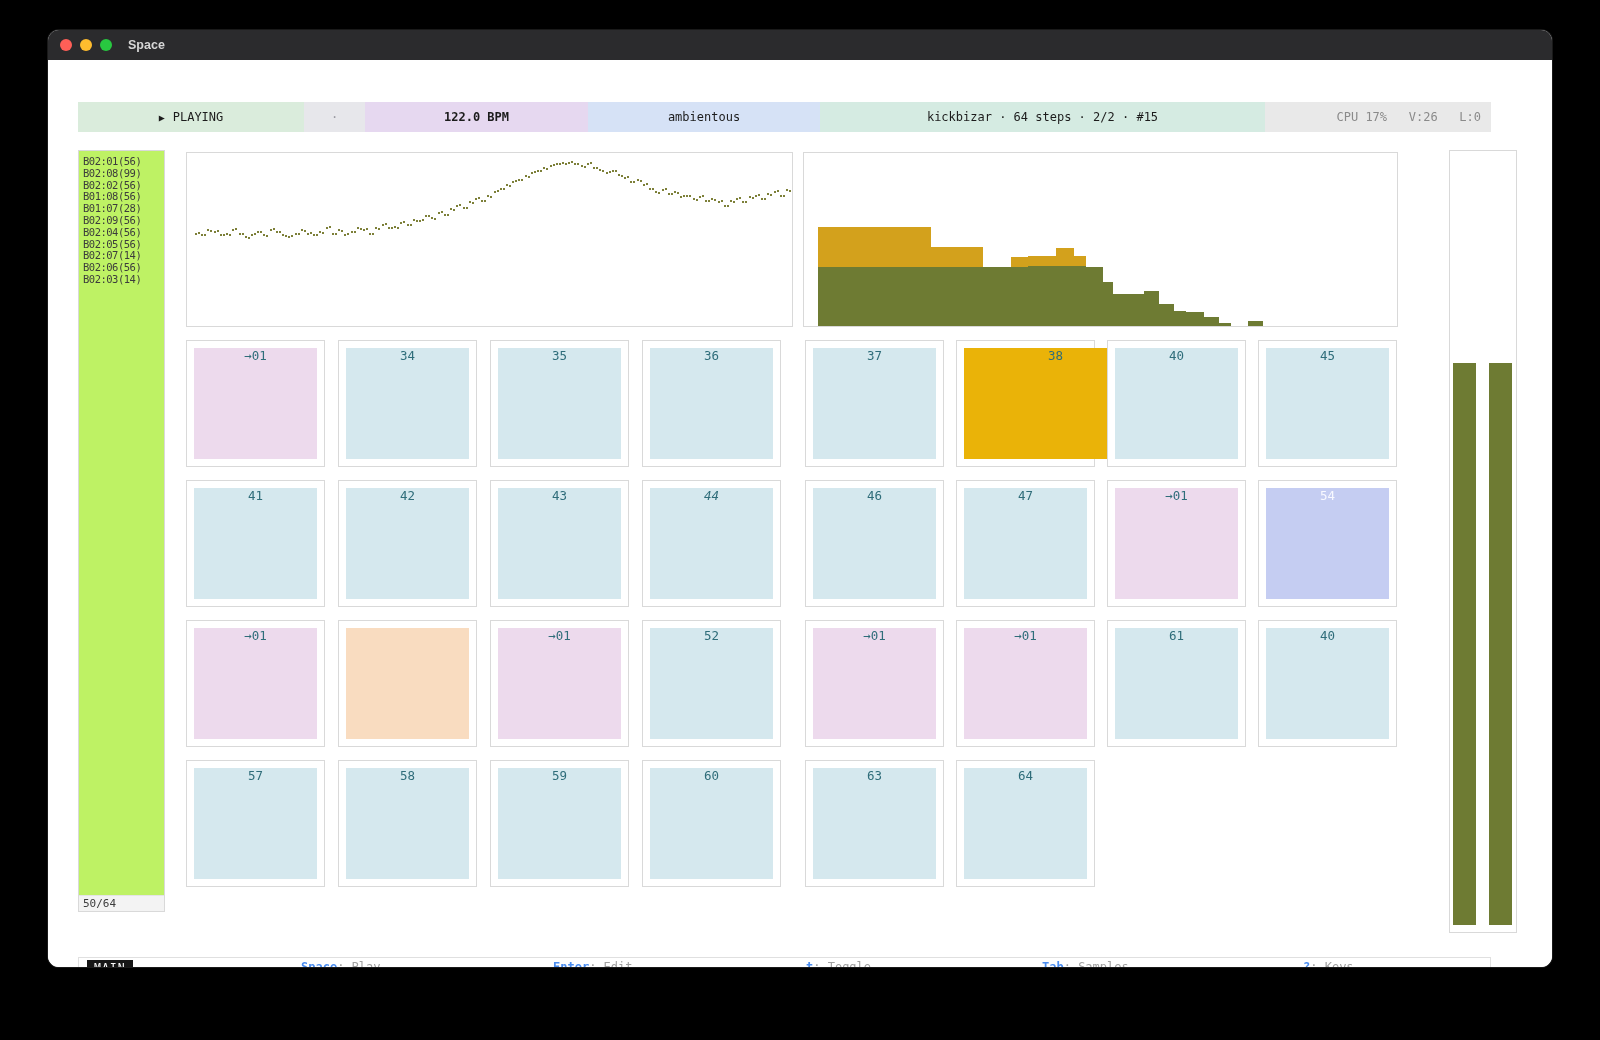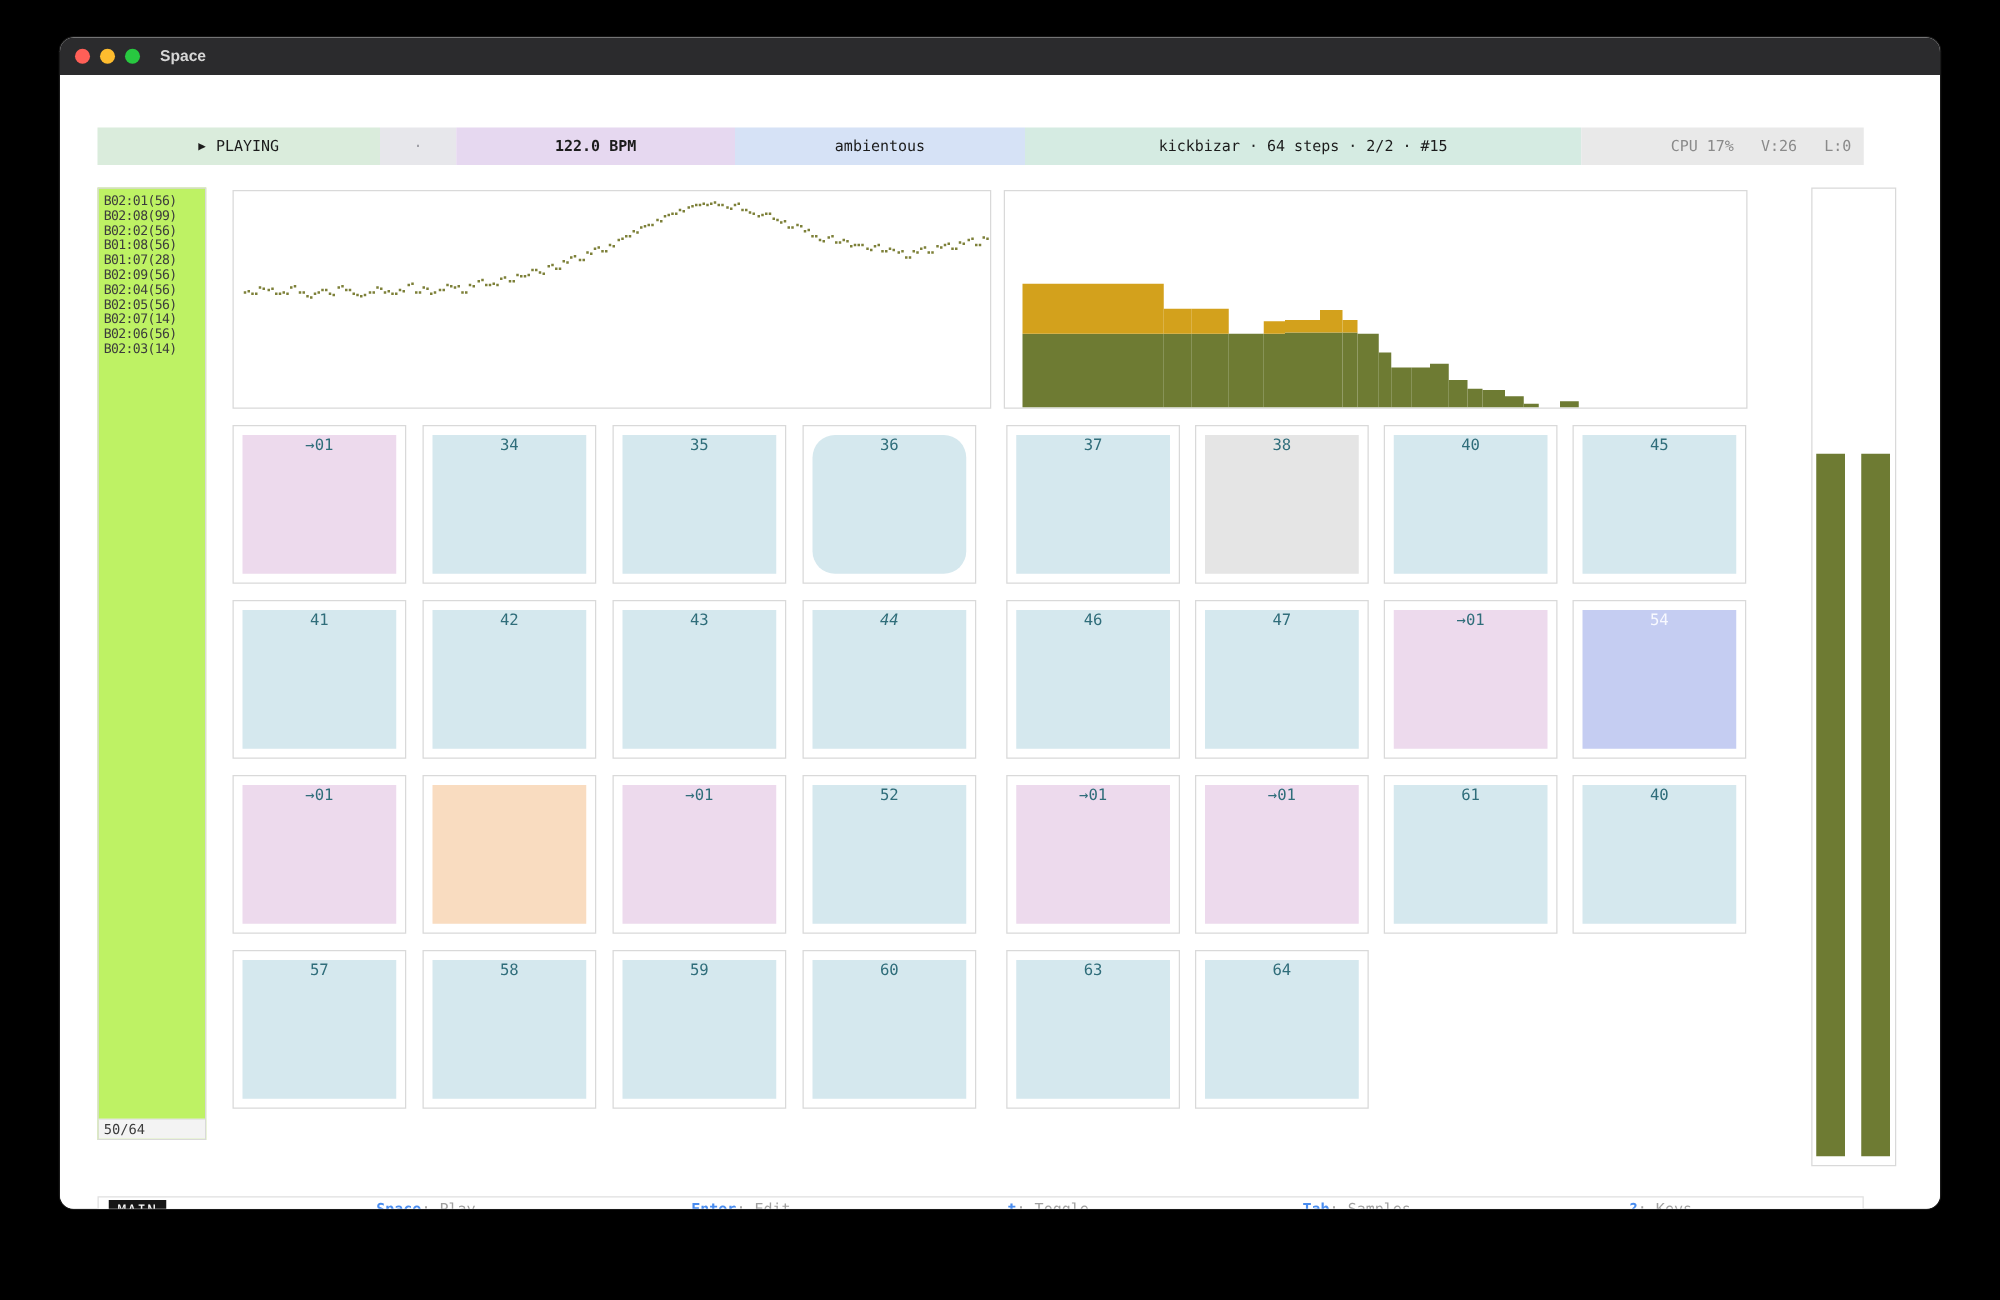--- a/index.html
+++ b/index.html
@@ -338,21 +338,21 @@
             <div class="cellfill" style="background: rgb(213, 232, 238);">
               <span style="color: rgb(47, 109, 122);">34</span>
             </div>
           </div>
           <div class="cell">
             <div class="cellfill" style="background: rgb(213, 232, 238);">
               <span style="color: rgb(47, 109, 122);">35</span>
             </div>
           </div>
           <div class="cell">
-            <div class="cellfill" style="background: rgb(213, 232, 238); border-radius: 18px;">
+            <div class="cellfill" style="background: rgb(213, 232, 238);">
               <span style="color: rgb(47, 109, 122);">36</span>
             </div>
           </div>
           <div class="cell">
             <div class="cellfill" style="background: rgb(213, 232, 238);">
               <span style="color: rgb(47, 109, 122);">41</span>
             </div>
           </div>
           <div class="cell">
             <div class="cellfill" style="background: rgb(213, 232, 238);">
@@ -410,21 +410,21 @@
             </div>
           </div>
         </div>
       <div class="grid right" id="grid-right">
           <div class="cell">
             <div class="cellfill" style="background: rgb(213, 232, 238);">
               <span style="color: rgb(47, 109, 122);">37</span>
             </div>
           </div>
           <div class="cell">
-            <div class="cellfill" style="background: #e5e5e5;">
+            <div class="cellfill" style="background: #eab308; padding-left: 30px;">
               <span style="color: rgb(47, 109, 122);">38</span>
             </div>
           </div>
           <div class="cell">
             <div class="cellfill" style="background: rgb(213, 232, 238);">
               <span style="color: rgb(47, 109, 122);">40</span>
             </div>
           </div>
           <div class="cell">
             <div class="cellfill" style="background: rgb(213, 232, 238);">

